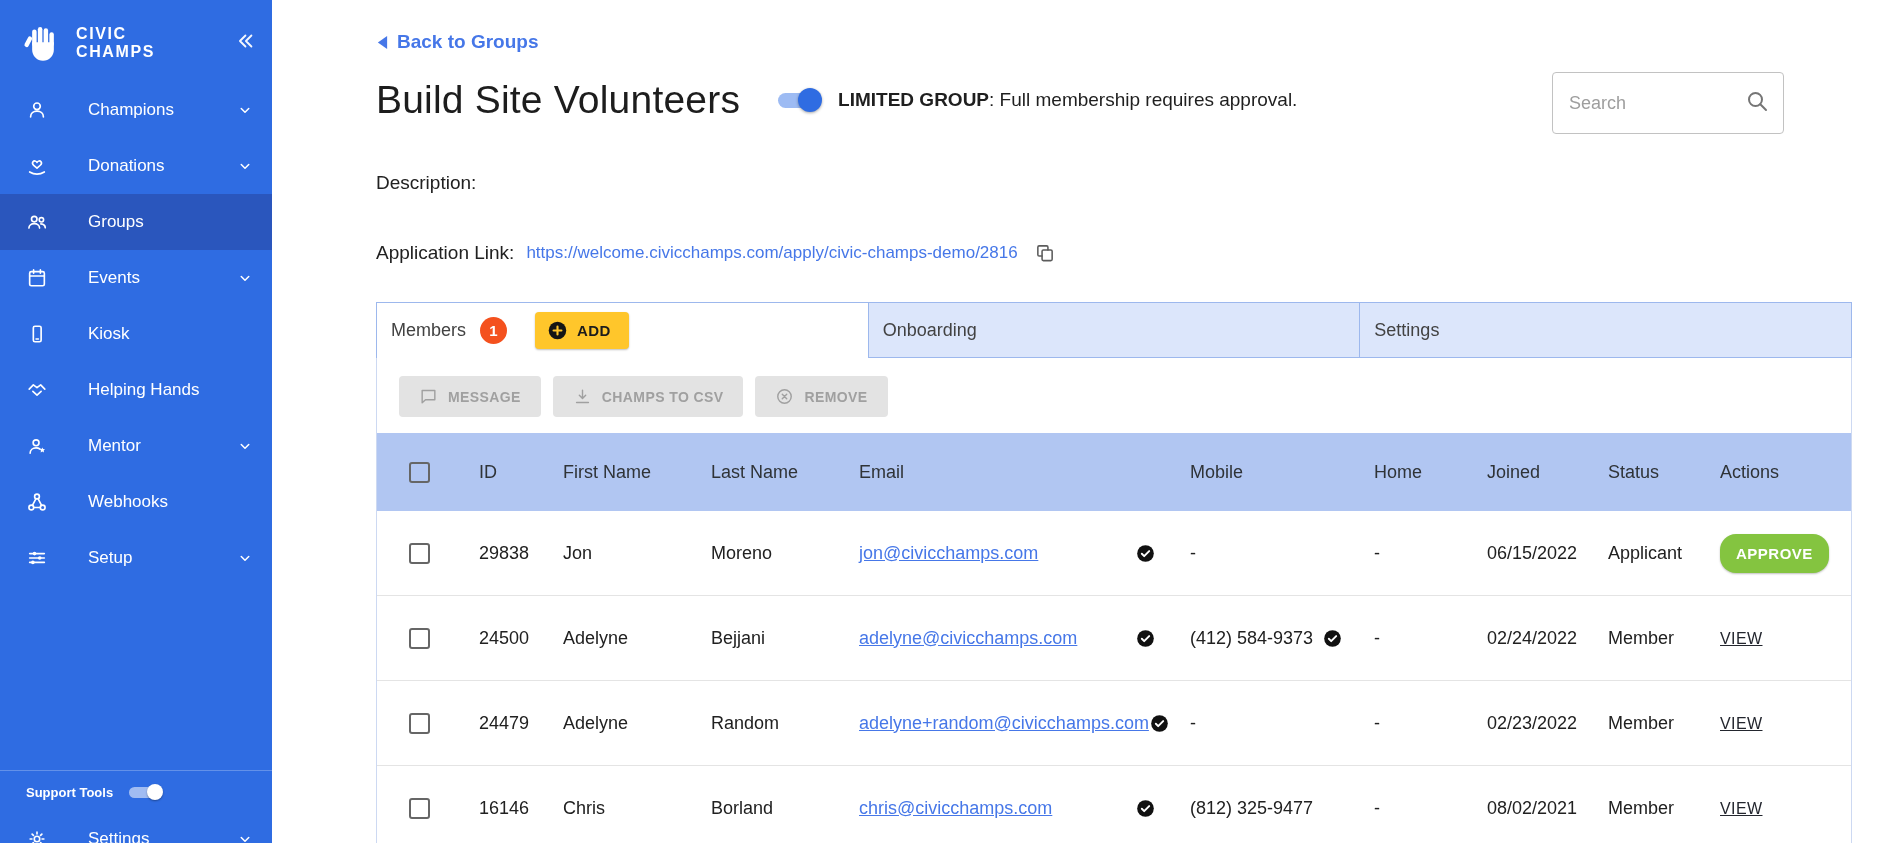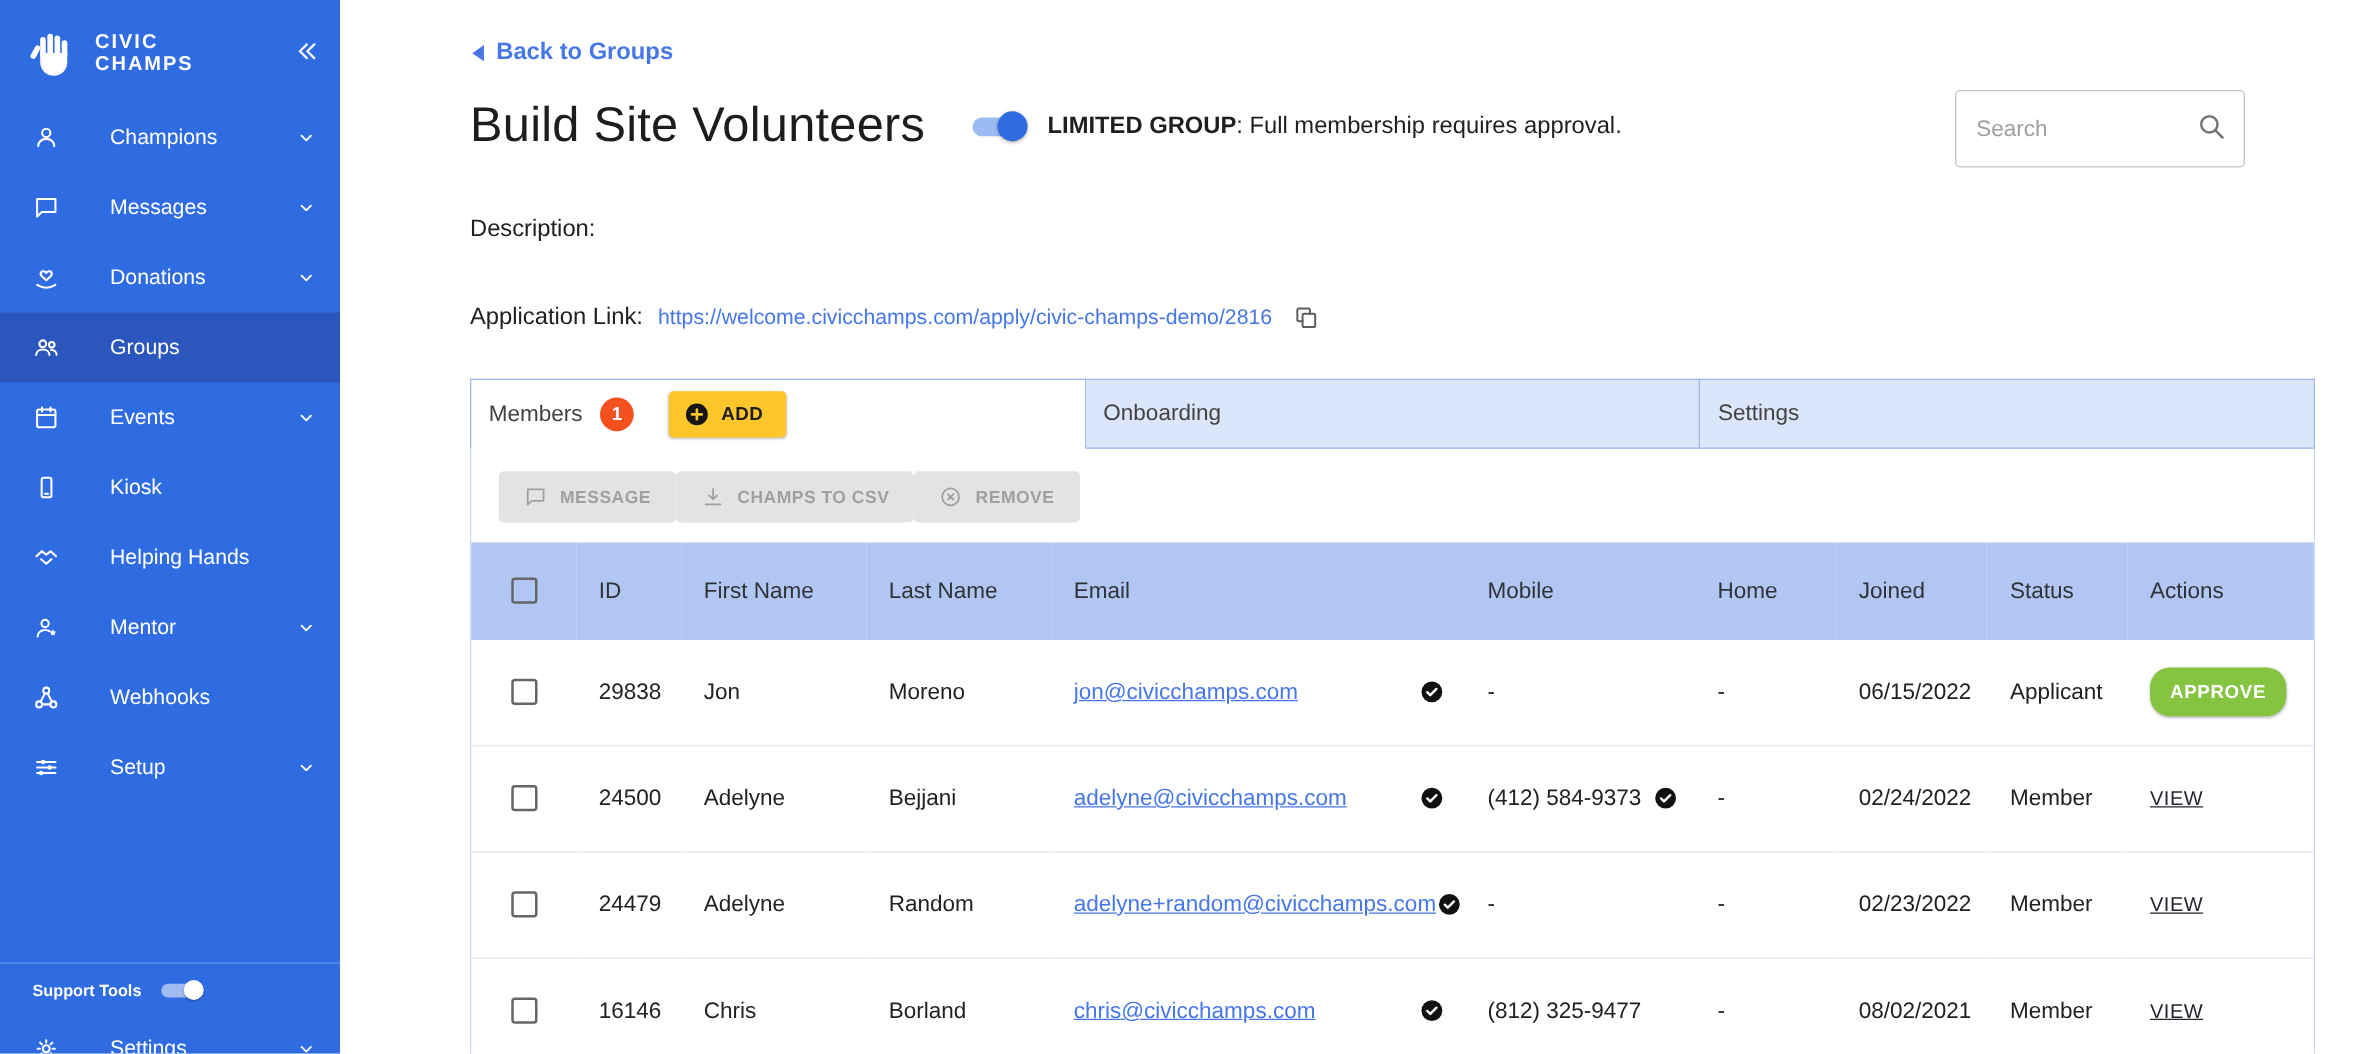--- a/index.html
+++ b/index.html
@@ -44,21 +44,21 @@
 
   .title-row { display: flex; align-items: center; margin-top: 20px; height: 52px; }
   .page-title { font-size: 39px; font-weight: 400; color: #1d1d1d; letter-spacing: .2px; }
   .switch { position: relative; width: 48px; height: 26px; margin-left: 34px; cursor: pointer; flex: 0 0 auto; }
   .switch .track { position: absolute; left: 4px; top: 6px; width: 40px; height: 15px; border-radius: 8px; background: #9dbbf3; }
   .switch .thumb { position: absolute; right: 0; top: 1px; width: 24px; height: 24px; border-radius: 50%; background: var(--accent, #2f6ce2); box-shadow: 0 1px 3px rgba(0,0,0,.35); }
   .limited-text { margin-left: 16px; font-size: 19px; color: #1f1f1f; }
   .limited-text b { font-weight: bold; }
 
   .search-box {
-    position: absolute; top: 72px; right: 94px; width: 232px; height: 62px;
+    position: absolute; top: 72px; right: 106px; width: 232px; height: 62px;
     border: 1px solid #c2c2c2; border-radius: 4px; display: flex; align-items: center; padding: 0 14px 0 16px; background: #fff;
   }
   .search-box input { flex: 1; border: none; outline: none; font-size: 18px; font-family: "Liberation Sans", sans-serif; color: #333; width: 100%; }
   .search-box input::placeholder { color: #9e9e9e; }
   .search-icon svg { width: 24px; height: 24px; fill: none; stroke: #757575; stroke-width: 2; stroke-linecap: round; }
 
   .desc-row { margin-top: 46px; font-size: 19px; height: 24px; }
   .applink-row { margin-top: 44px; font-size: 19px; display: flex; align-items: center; height: 26px; }
   .app-link { color: var(--link, #4677e8); font-size: 17px; margin-left: 12px; text-decoration: none; cursor: pointer; }
   .copy-btn { margin-left: 16px; cursor: pointer; display: inline-flex; }
@@ -81,21 +81,21 @@
     margin-left: 28px; display: inline-flex; align-items: center; gap: 9px;
     background: var(--add_yellow, #ffc62b); border: none; border-radius: 4px;
     padding: 8px 18px 8px 12px; font-family: "Liberation Sans", sans-serif;
     font-size: 15px; font-weight: bold; color: #1c1c1c; letter-spacing: .4px; cursor: pointer;
     box-shadow: 0 1px 2px rgba(0,0,0,.25);
   }
   .add-btn svg { width: 21px; height: 21px; display: block; }
 
   
   .panel { border-left: 1px solid #cdd9f2; border-right: 1px solid #cdd9f2; }
-  .toolbar { padding: 18px 0 16px 22px; display: flex; }
+  .toolbar { padding: 18px 0 16px 22px; display: flex; gap: 12px; }
   .tb {
     display: inline-flex; align-items: center; gap: 10px;
     background: var(--disabled_bg, #e3e3e3); color: var(--disabled_text, #a0a0a0);
     border: none; border-radius: 4px; padding: 11px 20px;
     font-family: "Liberation Sans", sans-serif; font-size: 14px; font-weight: bold; letter-spacing: .4px;
   }
   .tb svg { width: 19px; height: 19px; fill: none; stroke: var(--disabled_text, #a0a0a0); stroke-width: 1.8; stroke-linecap: round; stroke-linejoin: round; }
 
   table { width: 100%; border-collapse: collapse; table-layout: fixed; }
   thead th {
@@ -152,33 +152,20 @@
 
     <nav>
       <div class="nav-item">
         <span class="nav-icon">
             <svg viewBox="0 0 24 24">
               <circle cx="12" cy="8" r="3.6"></circle>
               <path d="M5 19.5c0-3.8 3.1-6.3 7-6.3s7 2.5 7 6.3"></path>
             </svg>
           </span>
         <span class="nav-label">Champions</span>
-        <span class="chev">
-            <svg viewBox="0 0 24 24">
-              <path d="M7 10l5 5 5-5"></path>
-            </svg>
-          </span>
-      </div>
-      <div class="nav-item">
-        <span class="nav-icon">
-            <svg viewBox="0 0 24 24">
-              <path d="M4 4.5h16V16H8.2L4 19.8z"></path>
-            </svg>
-          </span>
-        <span class="nav-label">Messages</span>
         <span class="chev">
             <svg viewBox="0 0 24 24">
               <path d="M7 10l5 5 5-5"></path>
             </svg>
           </span>
       </div>
       <div class="nav-item">
         <span class="nav-icon">
             <svg viewBox="0 0 24 24">
               <path d="M12 8.2c.9-2 3.3-2.3 4.4-.8.9 1.2.4 2.7-.8 3.8L12 14.4l-3.6-3.2c-1.2-1.1-1.7-2.6-.8-3.8 1.1-1.5 3.5-1.2 4.4.8z"></path>

